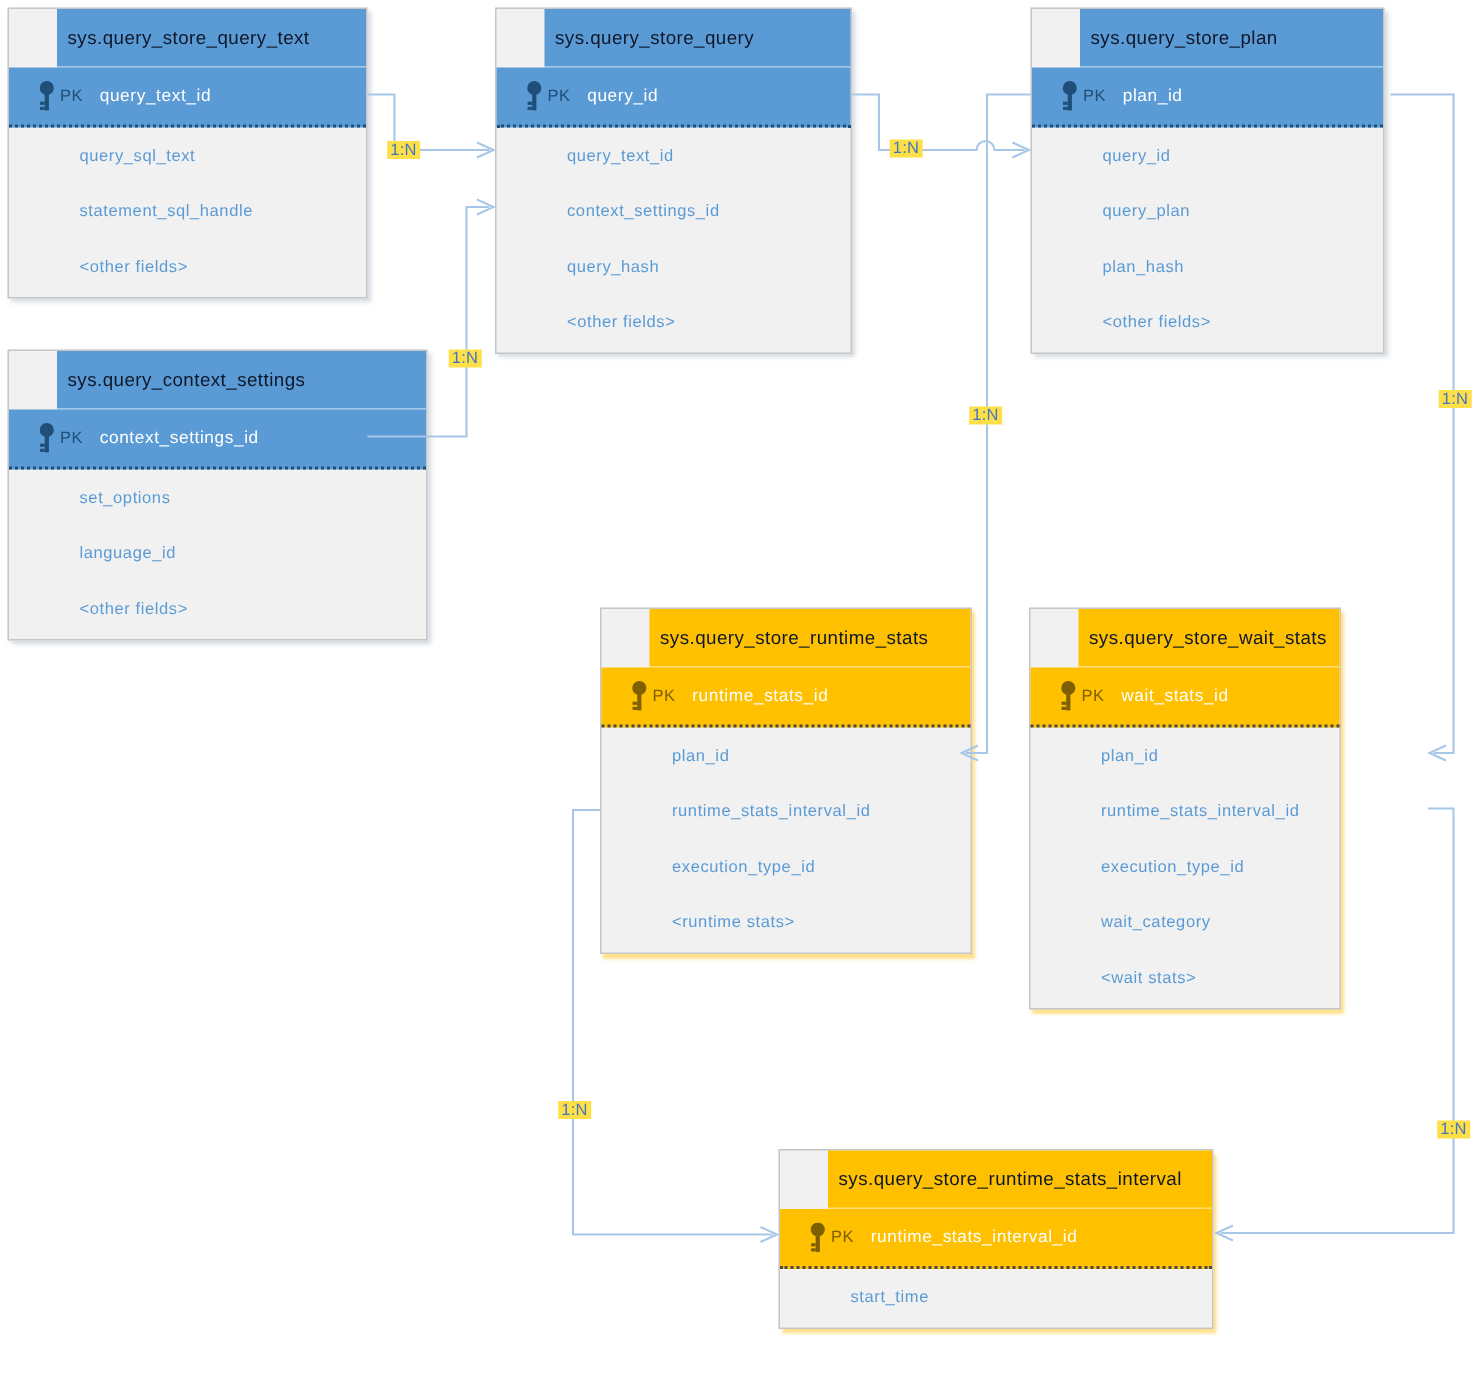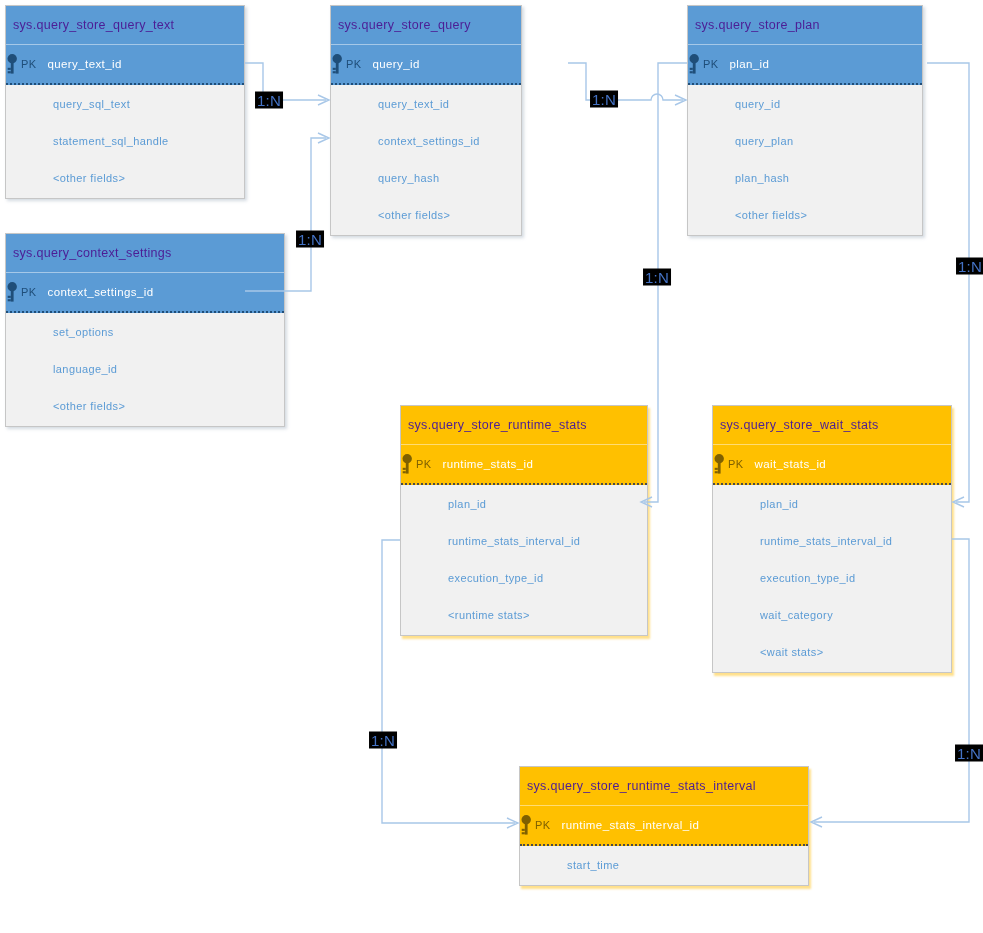--- a/index.html
+++ b/index.html
@@ -12,30 +12,30 @@
   
   .tbl {
     position:absolute; box-sizing:border-box; z-index:1;
     border:1px solid #c6c6c6; background:#f1f1f1;
   }
   .tbl.blue   { box-shadow:2px 2px 3px rgba(160,175,190,.45); }
   .tbl.orange { box-shadow:2px 3px 2px rgba(255,214,100,.75); }
 
   .hdr {
     height:38px; display:flex; align-items:center; padding:0 7px;
-    color:#4c1d95; font-size:12.5px; letter-spacing:.3px;
+    color:#0f172a; font-size:12.5px; letter-spacing:.3px;
     border-bottom:1px solid rgba(255,255,255,.45);
-    white-space:nowrap; overflow:hidden;
+    white-space:nowrap; overflow:hidden;margin-left:32px;
   }
   .blue  .hdr, .blue  .pkrow { background:#5b9bd5; }
   .orange .hdr, .orange .pkrow { background:#ffc000; }
 
   .pkrow {
     height:38px; display:flex; align-items:center; box-sizing:content-box;
-    font-size:11.5px; letter-spacing:.4px; padding-left:0; white-space:nowrap;
+    font-size:11.5px; letter-spacing:.4px; padding-left:19px; white-space:nowrap;
   }
   .blue  .pkrow { border-bottom:2px dotted #1f4e79; }
   .orange .pkrow { border-bottom:2px dotted #4a4a4a; }
 
   .keyicon { display:inline-flex; width:13px; margin-right:2px; flex:none; }
   .blue  .keyicon { color:#1f4e79; }
   .orange .keyicon { color:#7f6000; }
   .keyicon svg { display:block; }
 
   .pkbadge { font-size:11px; }
@@ -49,21 +49,21 @@
     height:37px; display:flex; align-items:center; padding-left:47px;
     color:#5b9bd5; font-size:11px; letter-spacing:.4px; white-space:nowrap;
   }
 
   
   svg.wires { position:absolute; left:0; top:0; z-index:2; pointer-events:none; }
   svg.wires path { stroke:#a8c7e8; stroke-width:1.4; fill:none; }
 
   .lbl {
     position:absolute; z-index:3; transform:translate(-50%,-50%);
-    font-size:15px; color:#4472c4; background:#000000; padding:0 2px;
+    font-size:11px; color:#4472c4; background:#fde047; padding:0 2px;
     letter-spacing:.2px;
   }
 </style>
 </head>
 <body>
 
 <div id="stage">
 
   <svg class="wires" width="983" height="933">
 
@@ -111,21 +111,21 @@
       <span class="pkbadge">PK</span>
       <span class="pkname">query_text_id</span>
     </div>
     <div class="body">
       <div class="frow">query_sql_text</div>
       <div class="frow">statement_sql_handle</div>
       <div class="frow">&lt;other fields&gt;</div>
     </div>
   </div>
 
-  <div class="tbl blue" style="left:330px; top:5px; width:192px">
+  <div class="tbl blue" style="left:330px; top:5px; width:238px">
     <div class="hdr">sys.query_store_query</div>
     <div class="pkrow">
       <span class="keyicon">
         <svg width="13" height="21" viewBox="0 0 13 21" fill="currentColor">
             <circle cx="6.2" cy="4.7" r="4.7"></circle>
             <rect x="4.8" y="8" width="2.8" height="11.6"></rect>
             <rect x="1.7" y="13.8" width="3.1" height="2.1"></rect>
             <rect x="1.7" y="17.2" width="3.1" height="2.1"></rect>
           </svg>
       </span>
@@ -198,21 +198,21 @@
       <span class="pkname">runtime_stats_id</span>
     </div>
     <div class="body">
       <div class="frow">plan_id</div>
       <div class="frow">runtime_stats_interval_id</div>
       <div class="frow">execution_type_id</div>
       <div class="frow">&lt;runtime stats&gt;</div>
     </div>
   </div>
 
-  <div class="tbl orange" style="left:712px; top:405px; width:240px">
+  <div class="tbl orange" style="left:686px; top:405px; width:208px">
     <div class="hdr">sys.query_store_wait_stats</div>
     <div class="pkrow">
       <span class="keyicon">
         <svg width="13" height="21" viewBox="0 0 13 21" fill="currentColor">
             <circle cx="6.2" cy="4.7" r="4.7"></circle>
             <rect x="4.8" y="8" width="2.8" height="11.6"></rect>
             <rect x="1.7" y="13.8" width="3.1" height="2.1"></rect>
             <rect x="1.7" y="17.2" width="3.1" height="2.1"></rect>
           </svg>
       </span>

